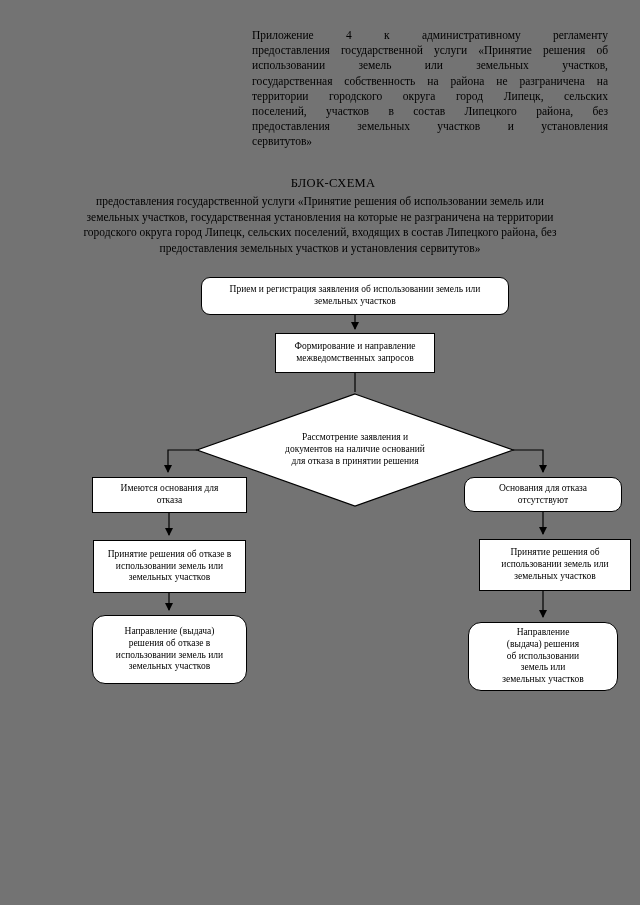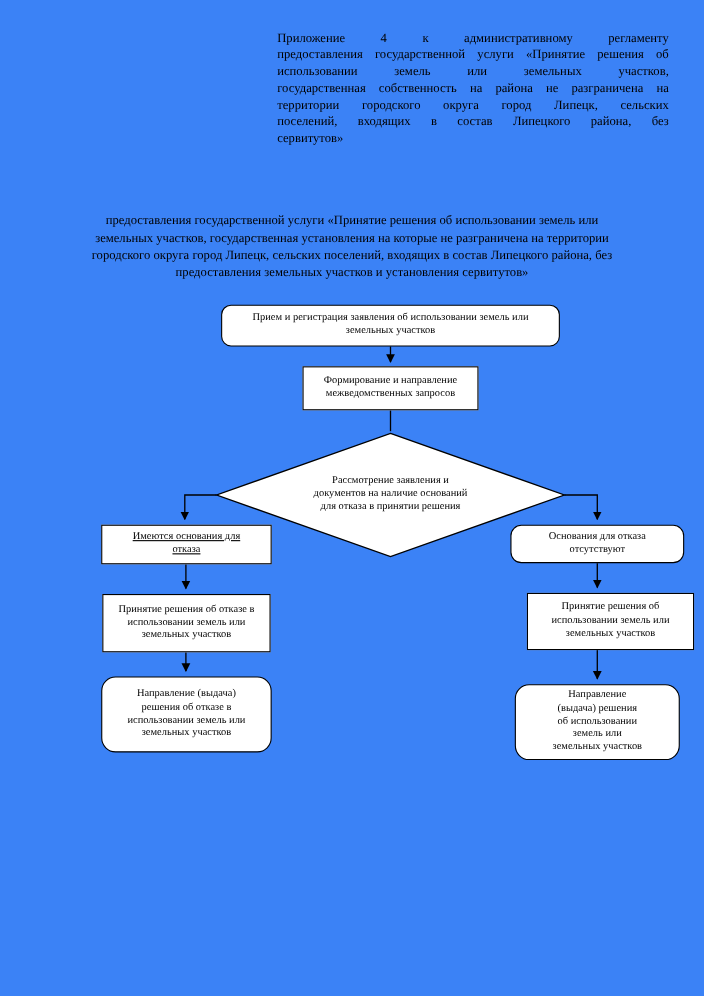--- a/index.html
+++ b/index.html
@@ -1,17 +1,17 @@
 <!DOCTYPE html>
 <html><head>
 <meta charset="utf-8">
 <style>
   html,body { margin:0; padding:0; background:#fff; }
   .page {
-    position:relative; width:640px; height:905px; background:#3b82f6;
+    position:relative; width:640px; height:905px; background:#737373;
     font-family:"Liberation Serif", serif; color:#000; overflow:hidden;
   }
   
   .appendix { position:absolute; left:252px; top:28px; width:356px; }
   .jline {
     font-size:11.5px; line-height:15.2px; white-space:nowrap;
     text-align:justify; text-align-last:justify; overflow:visible;
   }
   .jline.last { text-align:left; text-align-last:left; }
   
@@ -38,24 +38,26 @@
 <body>
 
 <div class="page">
 
   <div class="appendix">
     <div class="jline">Приложение 4 к административному регламенту</div>
     <div class="jline">предоставления государственной услуги «Принятие решения об</div>
     <div class="jline">использовании земель или земельных участков,</div>
     <div class="jline">государственная собственность на района не разграничена на</div>
     <div class="jline">территории городского округа город Липецк, сельских</div>
-    <div class="jline">поселений, входящих в состав Липецкого района, без</div>
+    <div class="jline">поселений, участков в состав Липецкого района, без</div>
+    <div class="jline">предоставления земельных участков и установления</div>
     <div class="jline last">сервитутов»</div>
   </div>
 
+  <div class="title">БЛОК-СХЕМА</div>
 
   <div class="subtitle">
     <div class="cline">предоставления государственной услуги «Принятие решения об использовании земель или</div>
     <div class="cline">земельных участков, государственная установления на которые не разграничена на территории</div>
     <div class="cline">городского округа город Липецк, сельских поселений, входящих в состав Липецкого района, без</div>
     <div class="cline">предоставления земельных участков и установления сервитутов»</div>
   </div>
 
   <div class="flowchart">
 
@@ -77,21 +79,21 @@
         <line x1="543" y1="591" x2="543" y2="617" marker-end="url(#ah)"></line>
       </g>
     </svg>
 
     <div class="node rounded" style="left:201px; top:277px; width:308px; height:38px; padding:0 5px; border-radius:9px;">Прием и регистрация заявления об использовании земель или земельных участков</div>
 
     <div class="node rect" style="left:275px; top:333px; width:160px; height:40px; padding:0 5px;">Формирование и направление межведомственных запросов</div>
 
     <div class="node diamond-label" style="left:283px; top:421px; width:144px; height:58px;">Рассмотрение заявления и документов на наличие оснований для отказа в принятии решения</div>
 
-    <div class="node rect" style="left:92px; top:477px; width:155px; height:36px; padding:0 14px;text-decoration:underline;">Имеются основания для отказа</div>
+    <div class="node rect" style="left:92px; top:477px; width:155px; height:36px; padding:0 14px;">Имеются основания для отказа</div>
 
     <div class="node rect" style="left:93px; top:540px; width:153px; height:53px; padding:0 0;">Принятие решения об отказе в использовании земель или земельных участков</div>
 
     <div class="node rounded r-big" style="left:92px; top:615px; width:155px; height:69px; padding:0 14px;">Направление (выдача) решения об отказе в использовании земель или земельных участков</div>
 
     <div class="node rect" style="left:464px; top:477px; width:158px; height:35px; padding:0 12px;border-radius:10px;">Основания для отказа отсутствуют</div>
 
     <div class="node rect" style="left:479px; top:539px; width:152px; height:52px; padding:2px 4px;">Принятие решения об использовании земель или земельных участков</div>
 
     <div class="node rounded r-big" style="left:468px; top:622px; width:150px; height:69px; padding:0 32px;">Направление (выдача) решения об использовании земель или земельных участков</div>

